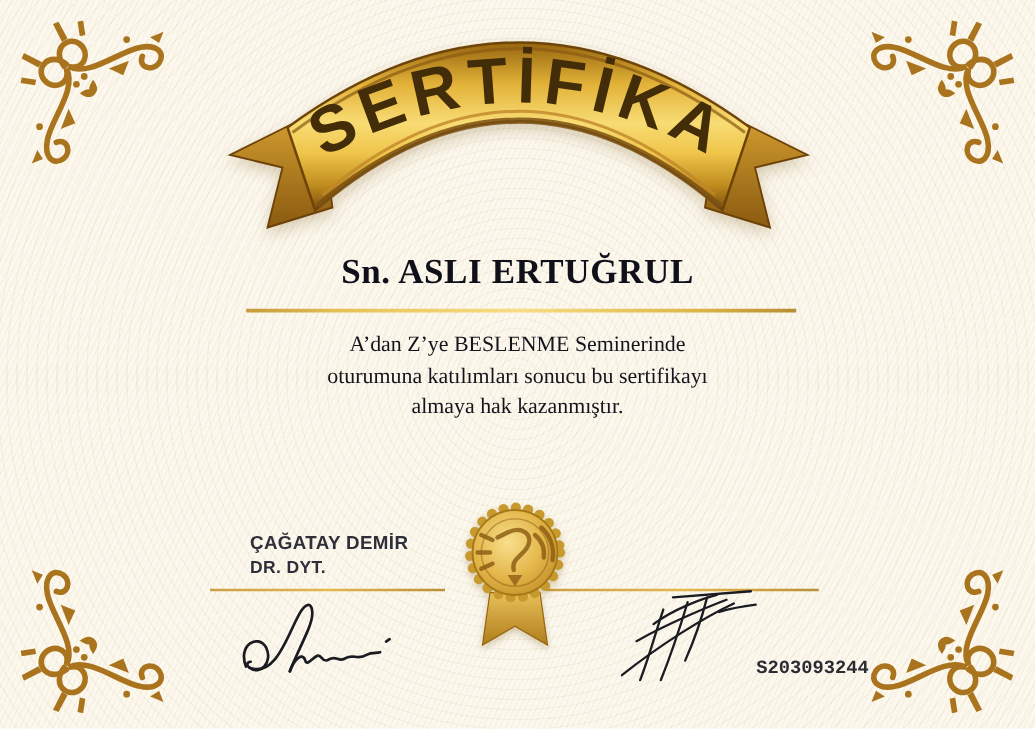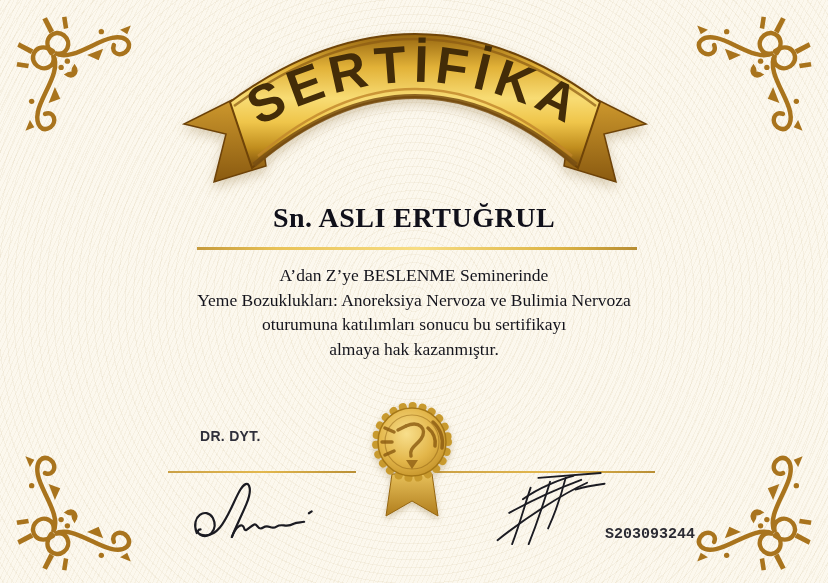--- a/index.html
+++ b/index.html
@@ -122,26 +122,26 @@
     <text class="banner-title">
       <textPath href="#bannerTextPath" startOffset="50%" text-anchor="middle">SERTİFİKA</textPath>
     </text>
   </svg>
 
   <h1 class="recipient-name">Sn. ASLI ERTUĞRUL</h1>
   <div class="divider"></div>
 
   <div class="body-text">
     <div>A’dan Z’ye BESLENME Seminerinde</div>
-    <div>Yeme Bozuklukları: Anoreksiya Nervoza ve Bulimia Nervoza</div>
     <div>oturumuna katılımları sonucu bu sertifikayı</div>
     <div>almaya hak kazanmıştır.</div>
   </div>
 
   <div class="sig-block sig-left">
+    <p class="sig-name">ÇAĞATAY DEMİR</p>
     <p class="sig-title">DR. DYT.</p>
   </div>
   <div class="sig-line sig-line-left"></div>
   <div class="sig-line sig-line-right"></div>
 
   <svg class="signature signature-left" viewBox="0 0 170 80">
     <g fill="none" stroke="#1b1b22" stroke-width="2.3" stroke-linecap="round">
       <path d="M10,56 C3,38 20,28 27,40 C33,52 22,64 13,57 C10,55 11,52 14,52"></path>
       <path d="M13,57 C36,66 46,26 56,10 C64,-3 70,7 62,26 C55,42 49,54 47,60"></path>
       <path d="M47,60 C51,49 58,44 60,51 C61,56 66,49 70,47 C74,45 74,54 80,50 C86,46 88,53 94,49 C100,45 104,51 112,46 C116,44 120,45 123,44"></path>

